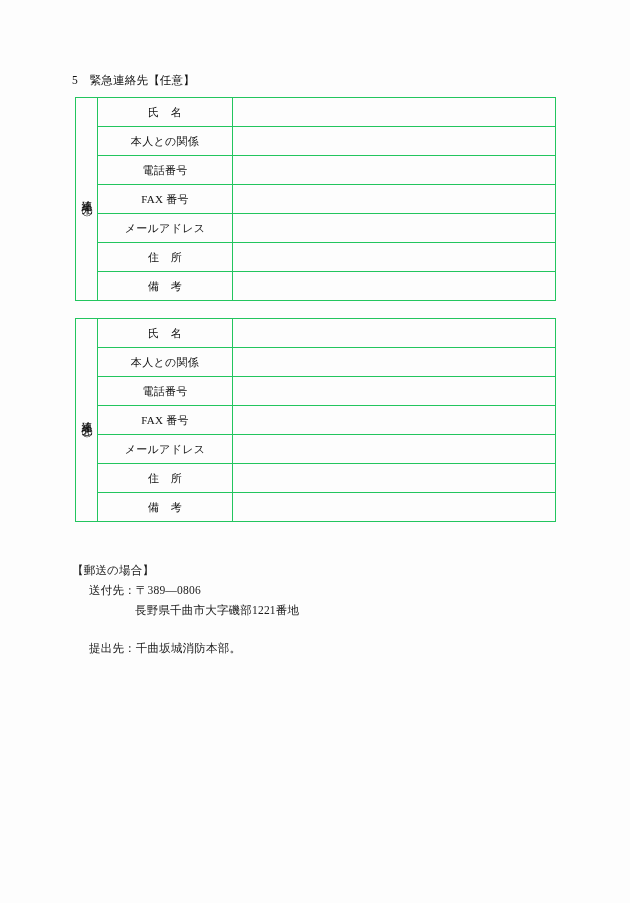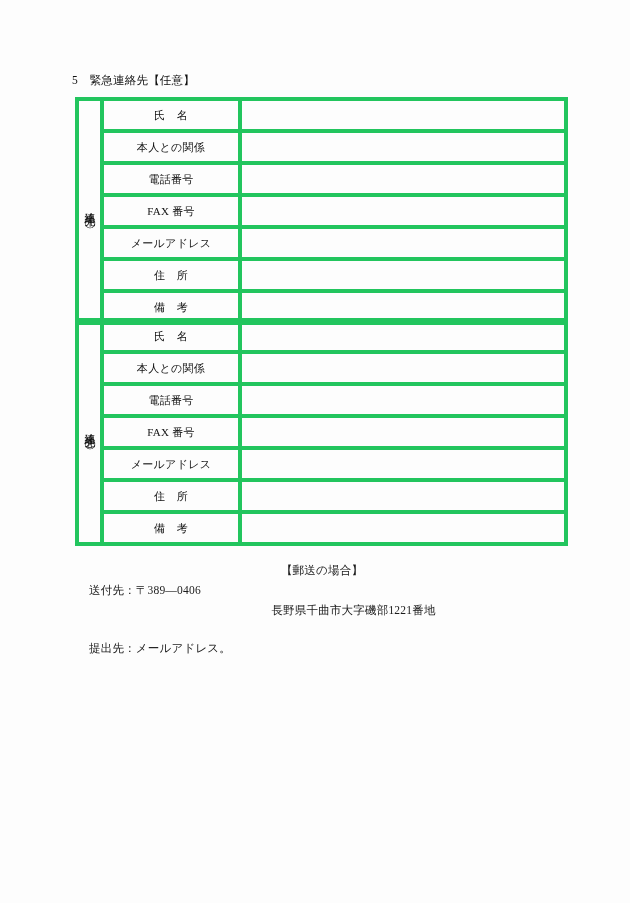--- a/index.html
+++ b/index.html
@@ -41,21 +41,21 @@
     position: absolute;
     left: 75px;
     width: 477px;
     border-collapse: collapse;
     table-layout: fixed;
   }
   .contact-table.table-1 { top: 97px; }
   .contact-table.table-2 { top: 318px; }
 
   .contact-table td {
-    border: 4px solid #22c55e;
+    border: 1px solid #22c55e;
     height: 28px;
     padding: 0;
     font-size: 11px;
     color: #111;
   }
 
   .col-group {
     width: 21px;
     text-align: center;
     vertical-align: middle;
@@ -98,28 +98,27 @@
     left: 72px;
     top: 560px;
     width: 500px;
     font-size: 11.5px;
     line-height: 20px;
   }
   .note-block { margin: 0 0 18px 0; }
   .note-title {
     white-space: pre;
     letter-spacing: 0.2px;
-    text-align: center;
   }
   .note-line {
     white-space: pre;
     letter-spacing: 0.2px;
   }
   .note-line.indent-1 { padding-left: 17px; }
-  .note-line.indent-2 { padding-left: 63px; text-align: center; }
+  .note-line.indent-2 { padding-left: 63px; }
 </style>
 </head>
 <body>
 
 <div class="page">
 
   <div class="section-heading">5　緊急連絡先【任意】</div>
 
   <table class="contact-table table-1">
     <tbody>
@@ -218,23 +217,23 @@
           <span class="value-text"></span>
         </td>
       </tr>
     </tbody>
   </table>
 
   <div class="notes">
 
     <div class="note-block">
       <div class="note-title">【郵送の場合】</div>
-      <div class="note-line indent-1">送付先：〒389—0406</div>
+      <div class="note-line indent-1">送付先：〒389—0806</div>
       <div class="note-line indent-2">長野県千曲市大字磯部1221番地</div>
     </div>
 
     <div class="note-block">
-      <div class="note-line indent-1">提出先：メールアドレス。</div>
+      <div class="note-line indent-1">提出先：千曲坂城消防本部。</div>
     </div>
 
   </div>
 
 </div>
 
 </body></html>

